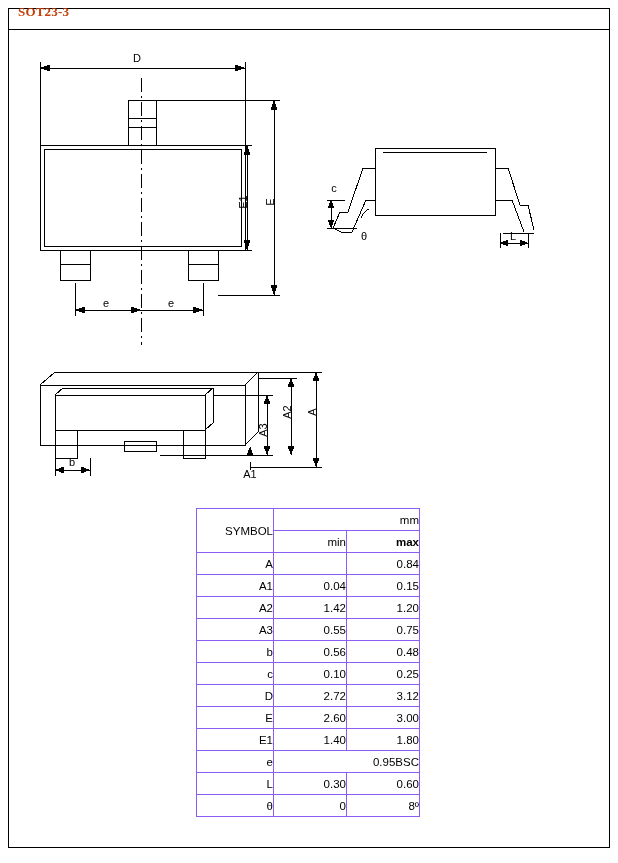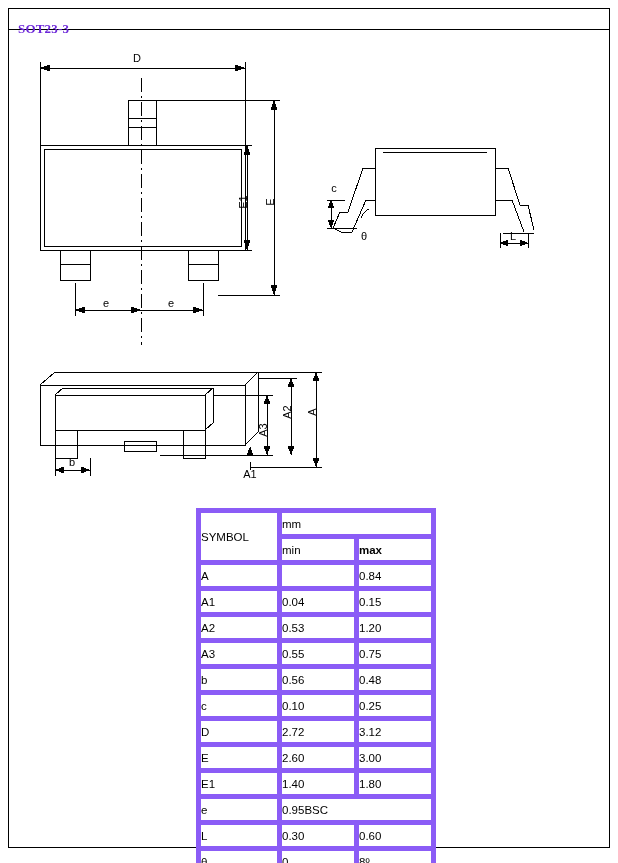--- a/index.html
+++ b/index.html
@@ -31,25 +31,25 @@
     left: 8px;
     top: 8px;
     width: 602px;
     height: 22px;
     border-bottom: 1px solid #000;
     box-sizing: border-box;
   }
   .title-text {
     position: absolute;
     left: 18px;
-    top: 21px;
+    top: 4px;
     font-family: "Liberation Serif", serif;
     font-weight: bold;
     font-size: 13px;
-    color: #6d28d9;
+    color: #c2410c;
     letter-spacing: 0.2px;
   }
   svg.drawing {
     position: absolute;
     left: 0;
     top: 0;
     width: 618px;
     height: 863px;
   }
   .lbl {
@@ -61,22 +61,22 @@
   table.dim {
     position: absolute;
     left: 196px;
     top: 508px;
     border-collapse: collapse;
     font-family: "Liberation Sans", sans-serif;
     font-size: 11.5px;
     color: #000;
   }
   table.dim td, table.dim th {
-    border: 5px solid #8b5cf6;
-    text-align: left;
+    border: 1px solid #8b5cf6;
+    text-align: right;
     font-weight: normal;
     padding: 0;
     height: 21px;
   }
   table.dim .c-sym { width: 76px; }
   table.dim .c-min { width: 72px; }
   table.dim .c-max { width: 72px; font-weight: bold; }
   .no-bottom { border-bottom: none !important; margin-left: 43px; }
 </style>
 </head>
@@ -231,21 +231,21 @@
         <td></td>
         <td>0.84</td>
       </tr>
       <tr>
         <td>A1</td>
         <td>0.04</td>
         <td>0.15</td>
       </tr>
       <tr>
         <td>A2</td>
-        <td>0.53</td>
+        <td>1.42</td>
         <td>1.20</td>
       </tr>
       <tr>
         <td>A3</td>
         <td>0.55</td>
         <td>0.75</td>
       </tr>
       <tr>
         <td>b</td>
         <td>0.56</td>

